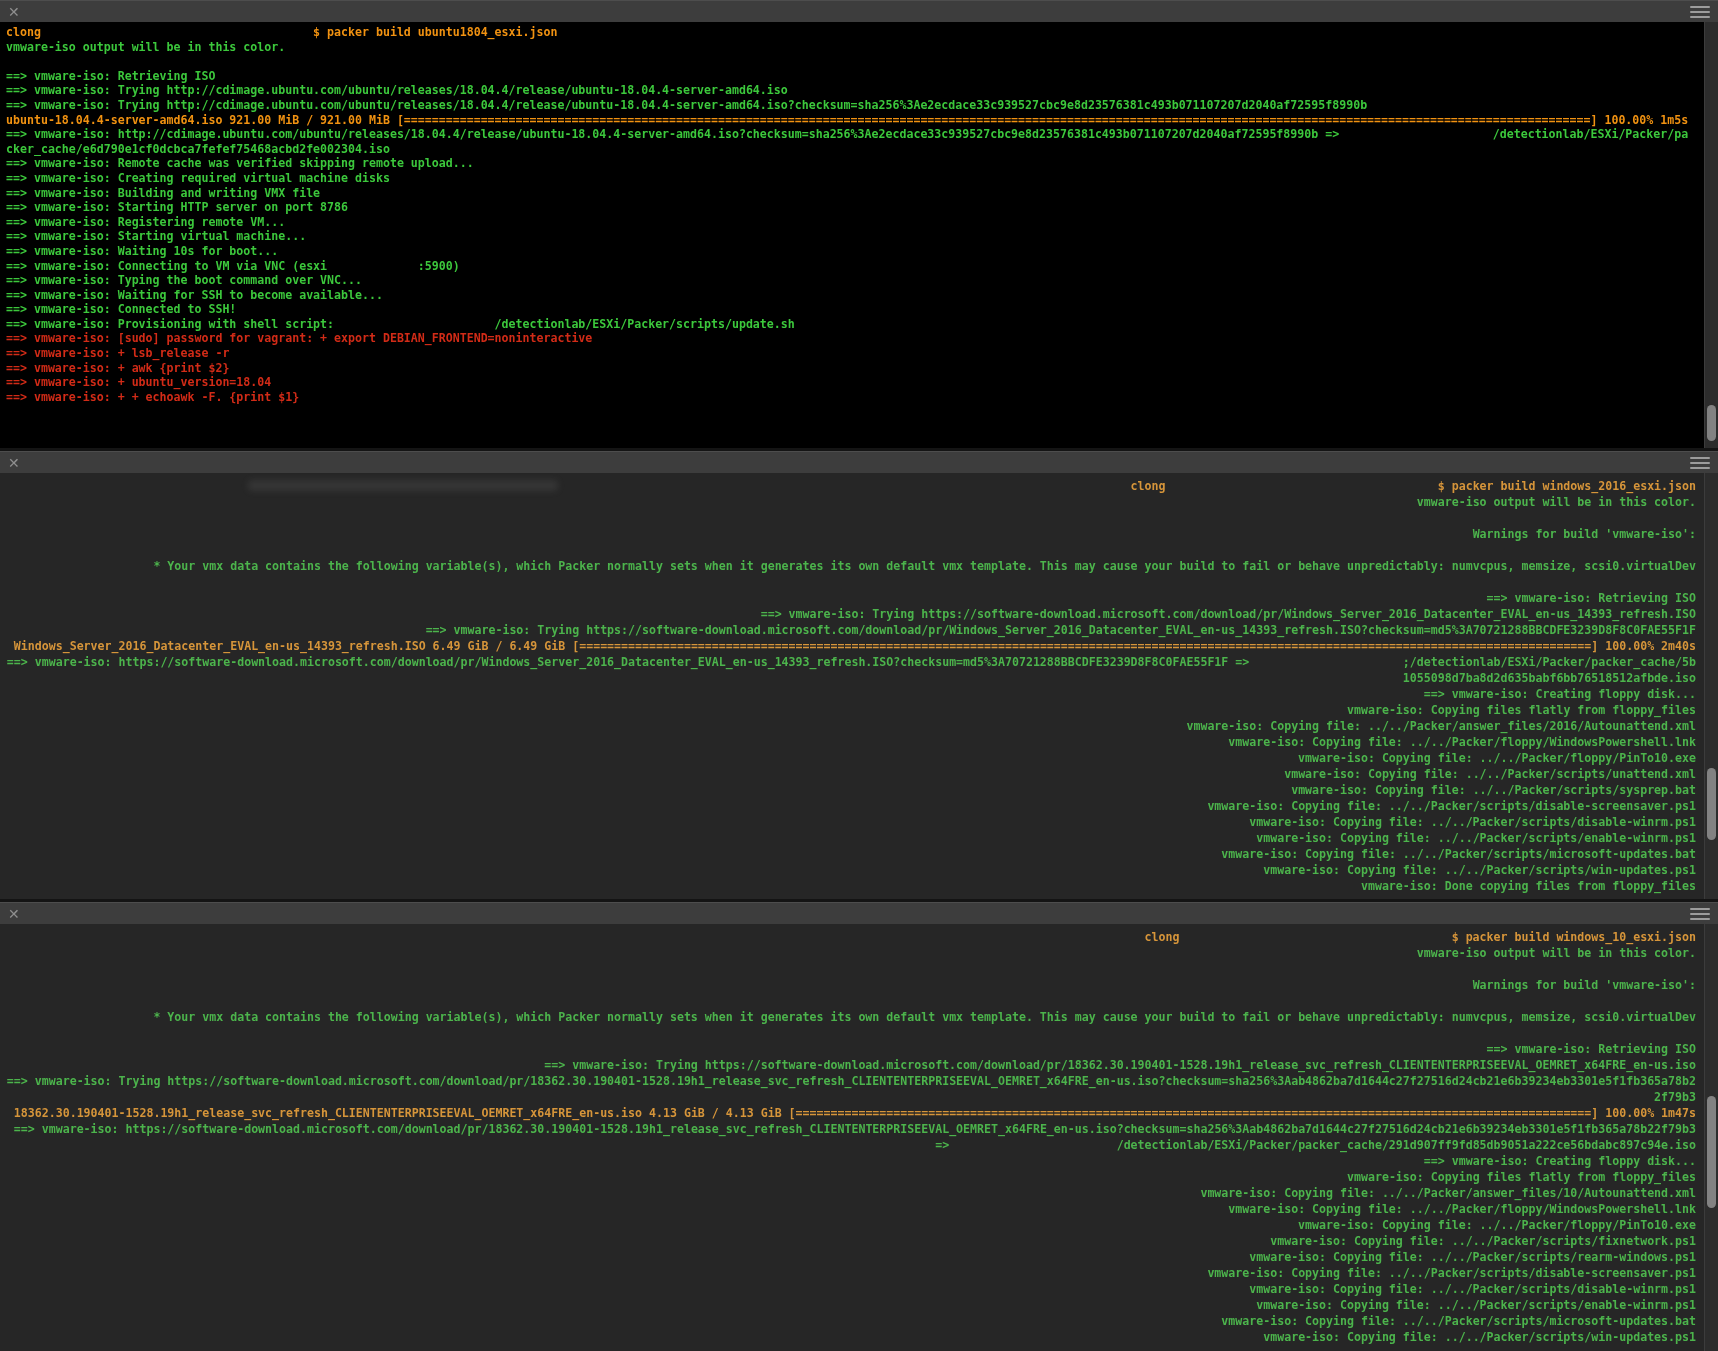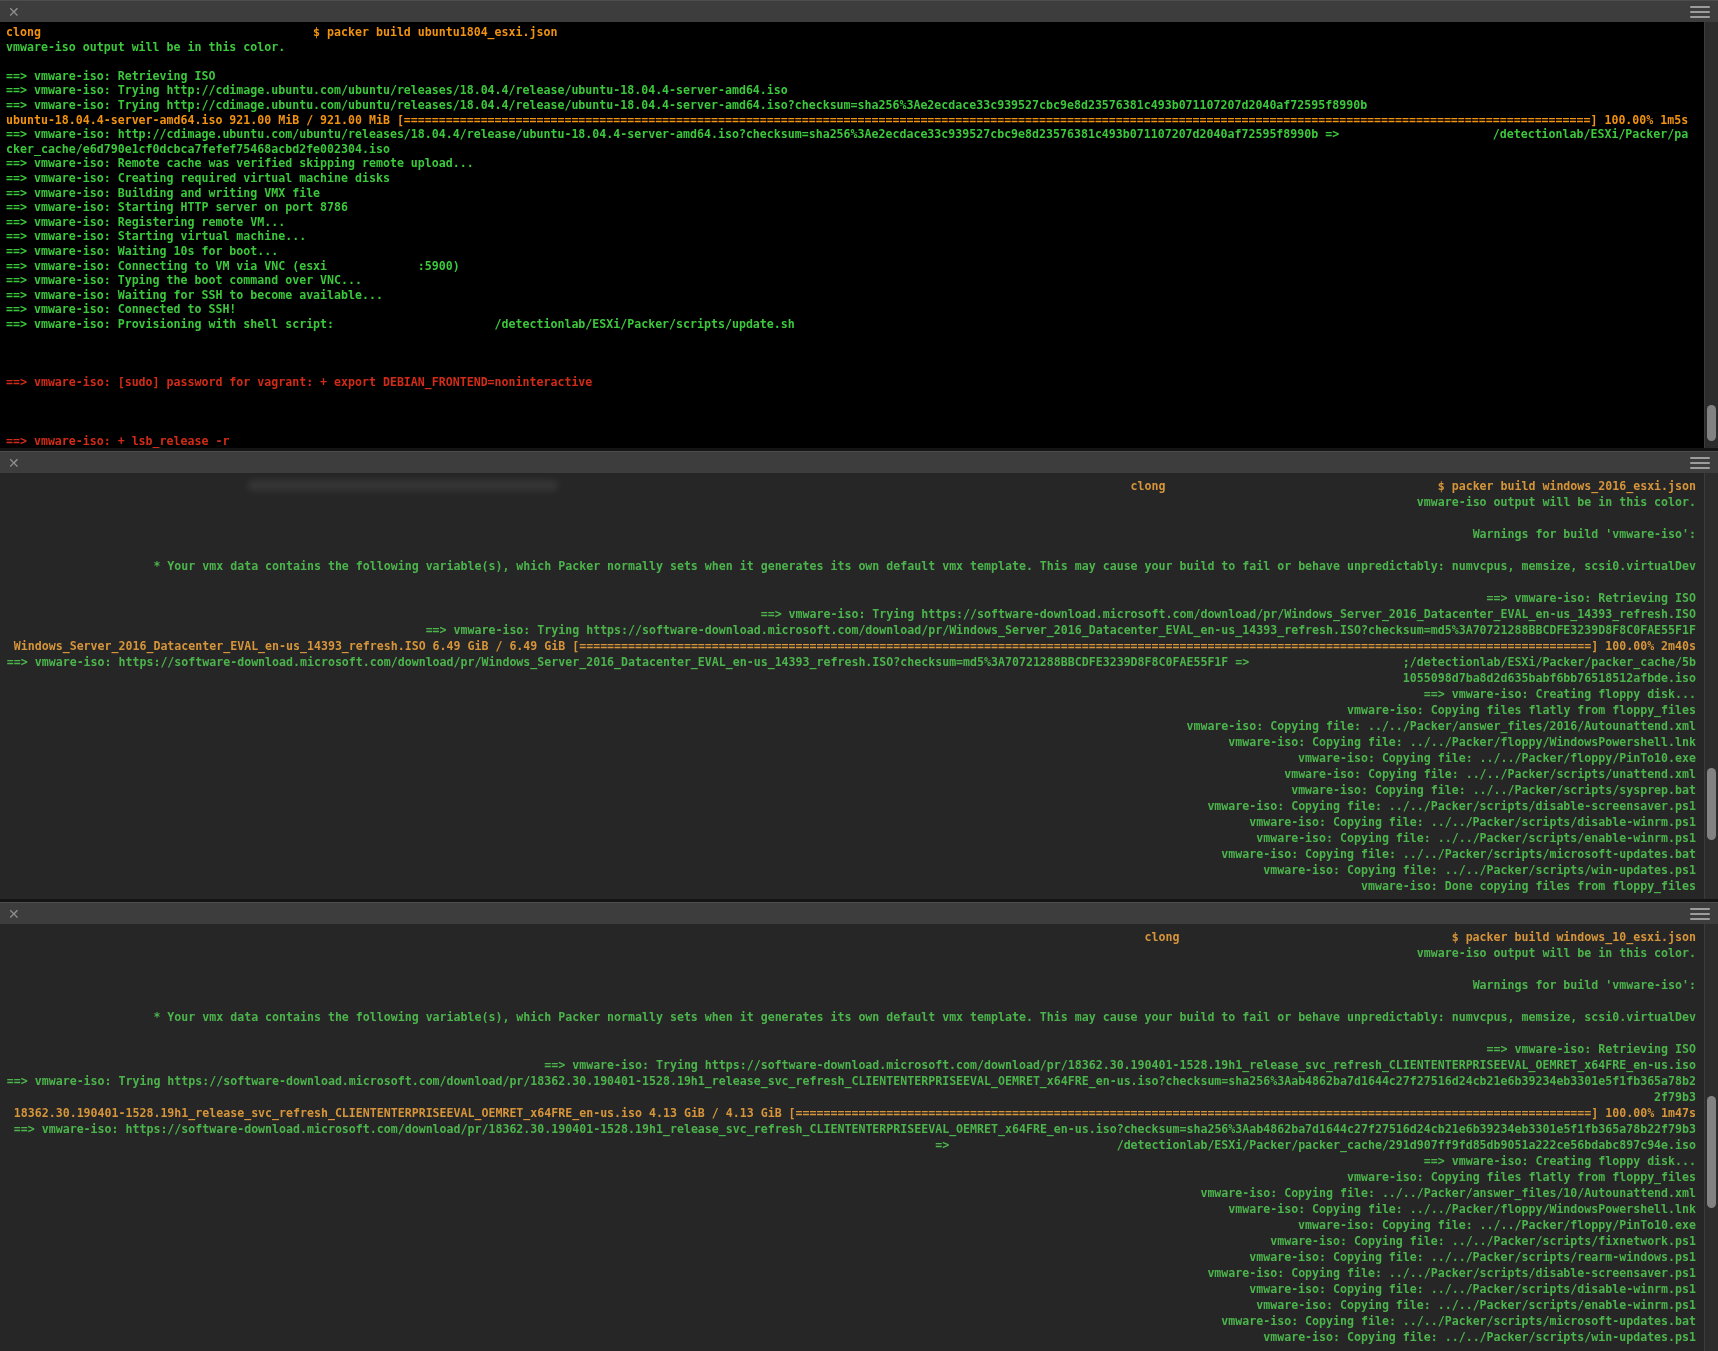--- a/index.html
+++ b/index.html
@@ -16,21 +16,21 @@
   .content{position:relative;flex:1 1 auto;overflow:hidden;}
   .pane-1 .content{background:#000000;}
   .pane-2 .content,.pane-3 .content{background:#262626;}
   .lines{margin:0;padding:3px 0 0 6px;width:1690px;overflow:hidden;}
   .pane-2 .lines,.pane-3 .lines{padding-top:5px;}
   .ln{white-space:pre;overflow:hidden;font-size:11.6px;font-weight:bold;height:14.6px;line-height:14.6px;}
   .pane-2 .ln,.pane-3 .ln{height:16px;line-height:16px;text-align:right;}
   
   .pane-1 .c-g{color:#3cc83c;}
   .pane-1 .c-o{color:#f19211;}
-  .pane-1 .c-r{color:#d22b17;margin-top:44px;}
+  .pane-1 .c-r{color:#d22b17;}
   
   .pane-2 .c-g,.pane-3 .c-g{color:#4cb44c;}
   .pane-2 .c-o,.pane-3 .c-o{color:#d6953a;}
   
   .sb{position:absolute;top:0;right:0;bottom:0;width:14px;background:#2c2c2c;border-left:1px solid #3c3c3c;box-sizing:border-box;}
   .sb .thumb{position:absolute;left:2px;width:9px;background:#828282;border-radius:5px;}
   
   .smudge{position:absolute;left:248px;top:7px;width:310px;height:11px;background:rgba(150,150,150,.14);filter:blur(3px);border-radius:4px;}
 </style>
 </head>

